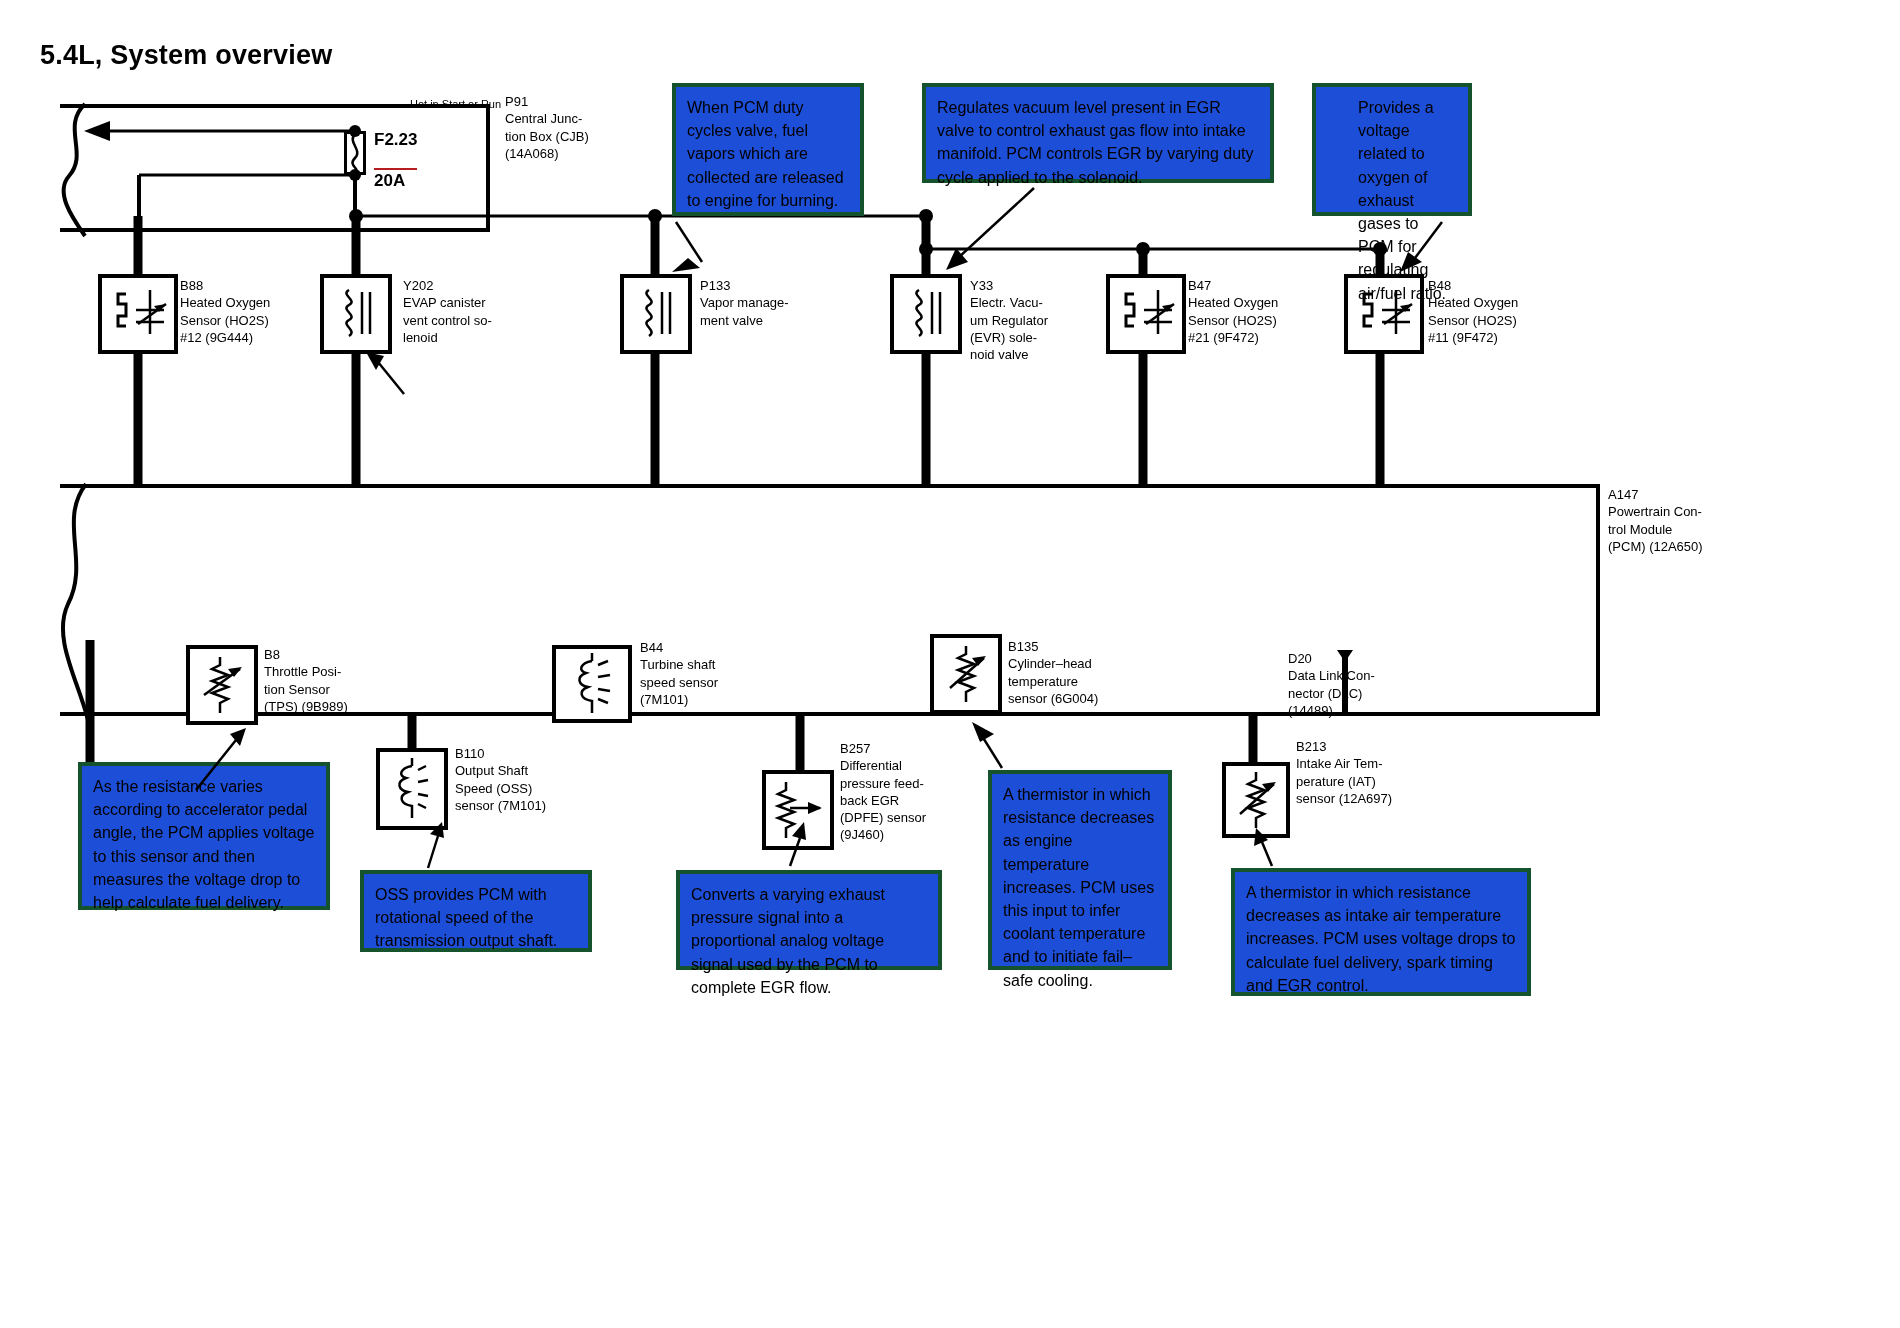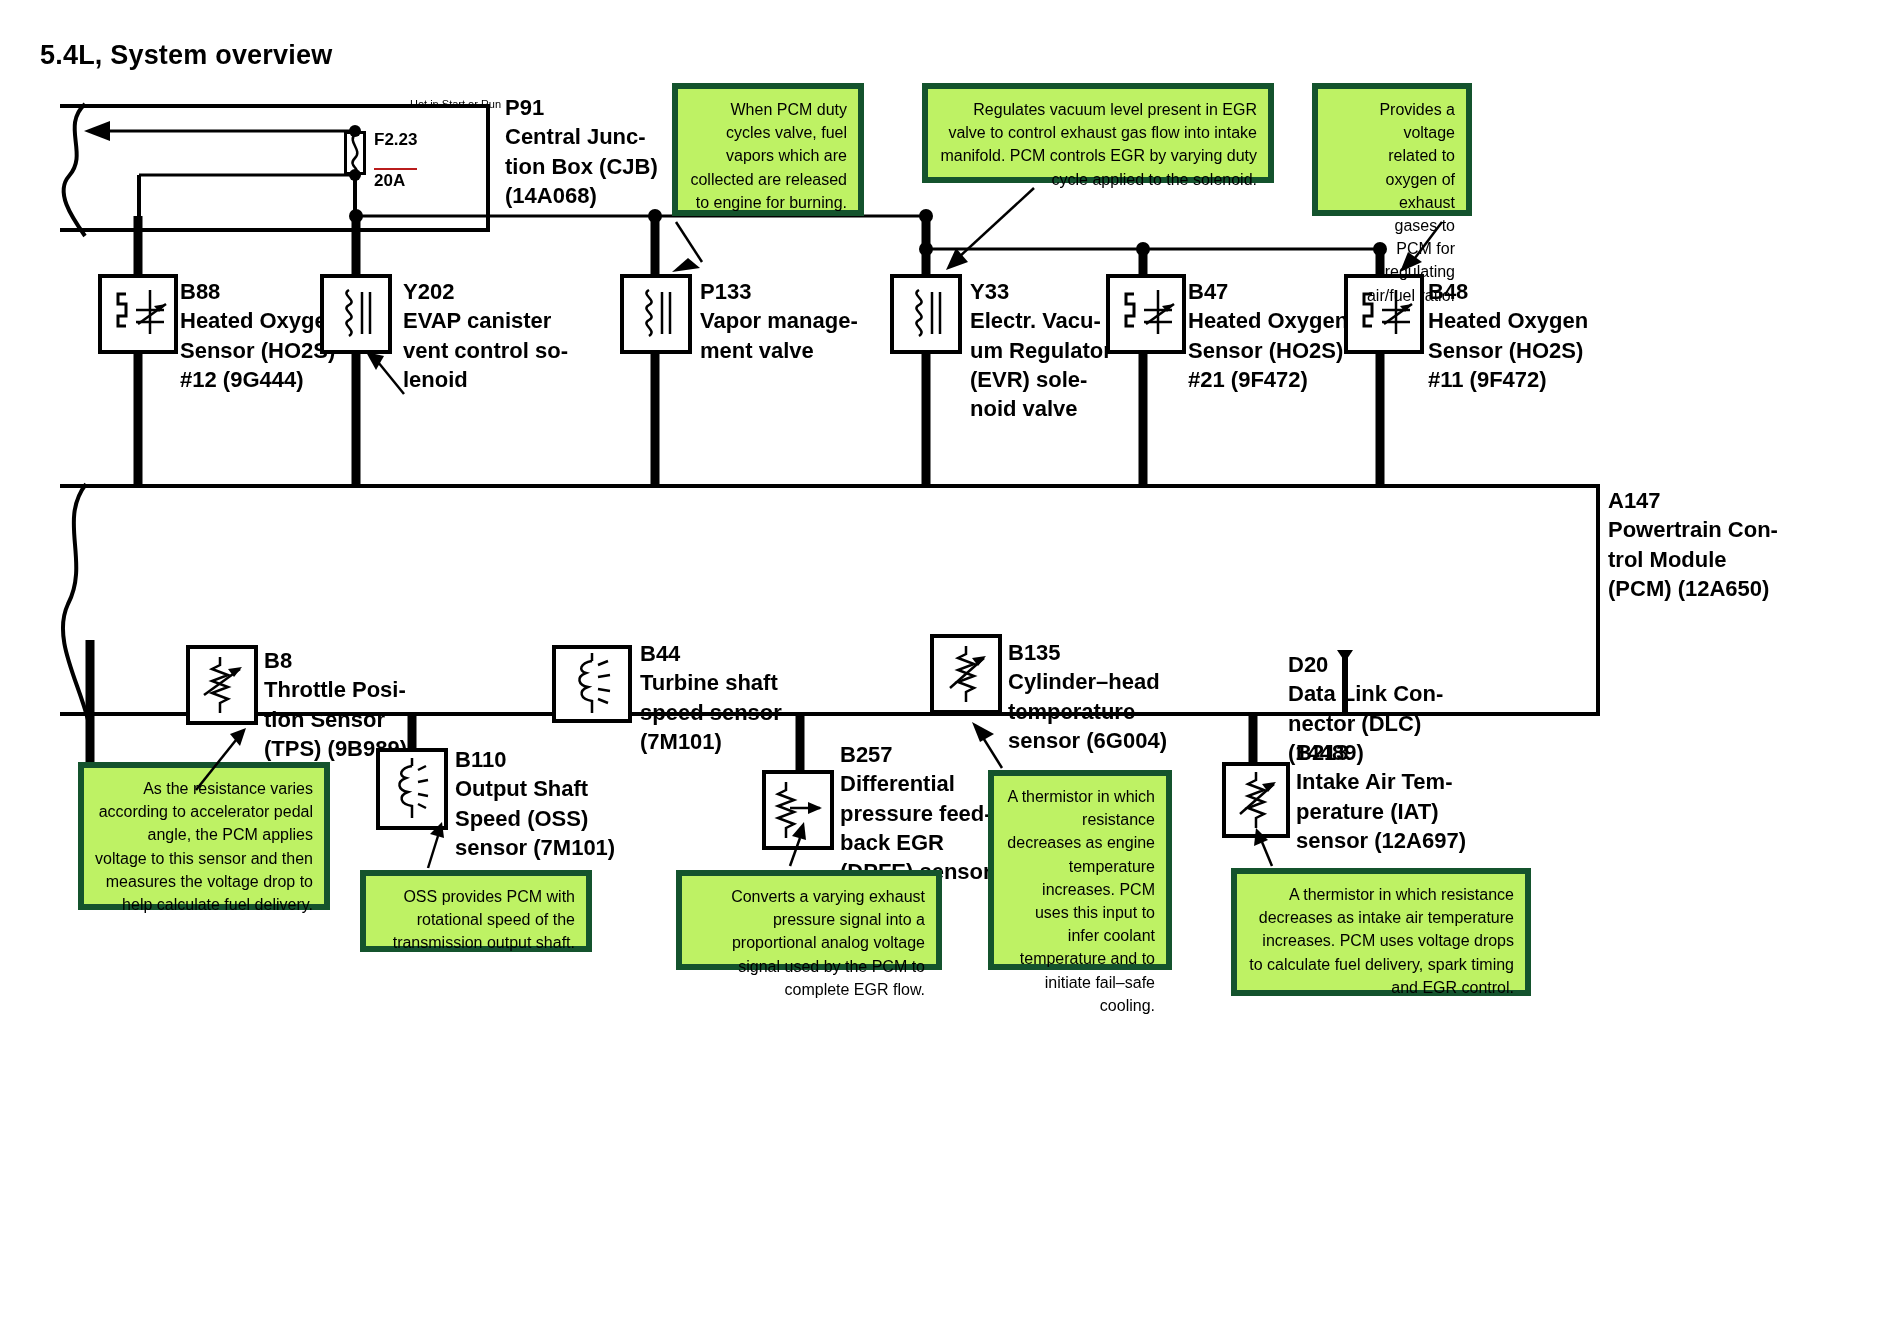--- a/index.html
+++ b/index.html
@@ -14,30 +14,29 @@
   .page-title{
     position:absolute;left:40px;top:40px;
     font-size:27px;font-weight:bold;letter-spacing:.2px;
   }
 
   
   .comp{
     position:absolute;border:4px solid #000;background:#fff;box-sizing:border-box;
   }
   .complabel{
-    position:absolute;font-size:22px;font-weight:bold;line-height:1.33;
+    position:absolute;font-size:13px;font-weight:normal;line-height:1.33;
     white-space:pre-line;
   }
 
   
   .note{
-    position:absolute;border:6px solid #14532d;background:#bef264;box-sizing:border-box;
+    position:absolute;border:4px solid #14532d;background:#1d4ed8;box-sizing:border-box;
     font-size:16px;line-height:1.45;padding:9px 11px 8px 11px;
     white-space:pre-line;
-    text-align:right;
   }
 
   
   #cjb-box{
     position:absolute;left:60px;top:104px;width:430px;height:128px;
     border:4px solid #000;border-left:none;box-sizing:border-box;background:#fff;
   }
   #cjb-wavy{position:absolute;left:55px;top:100px;}
 
   

